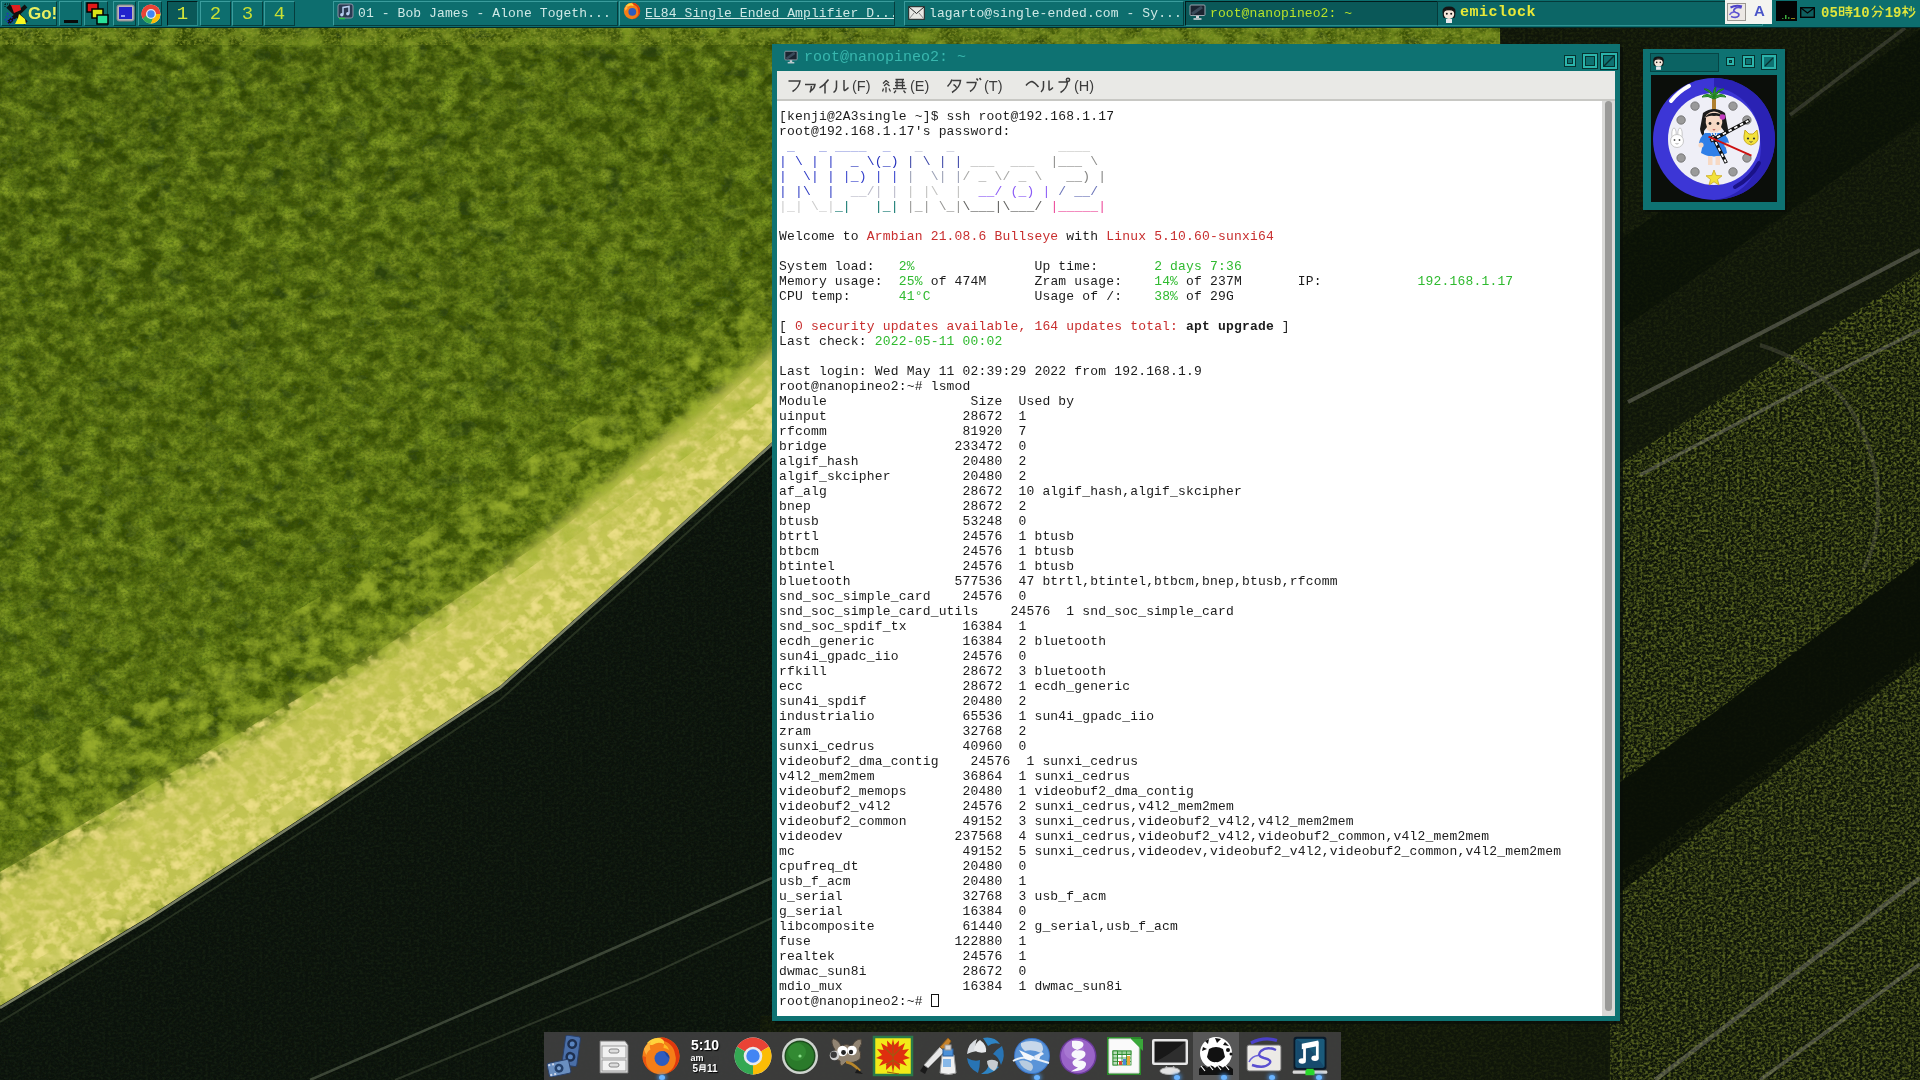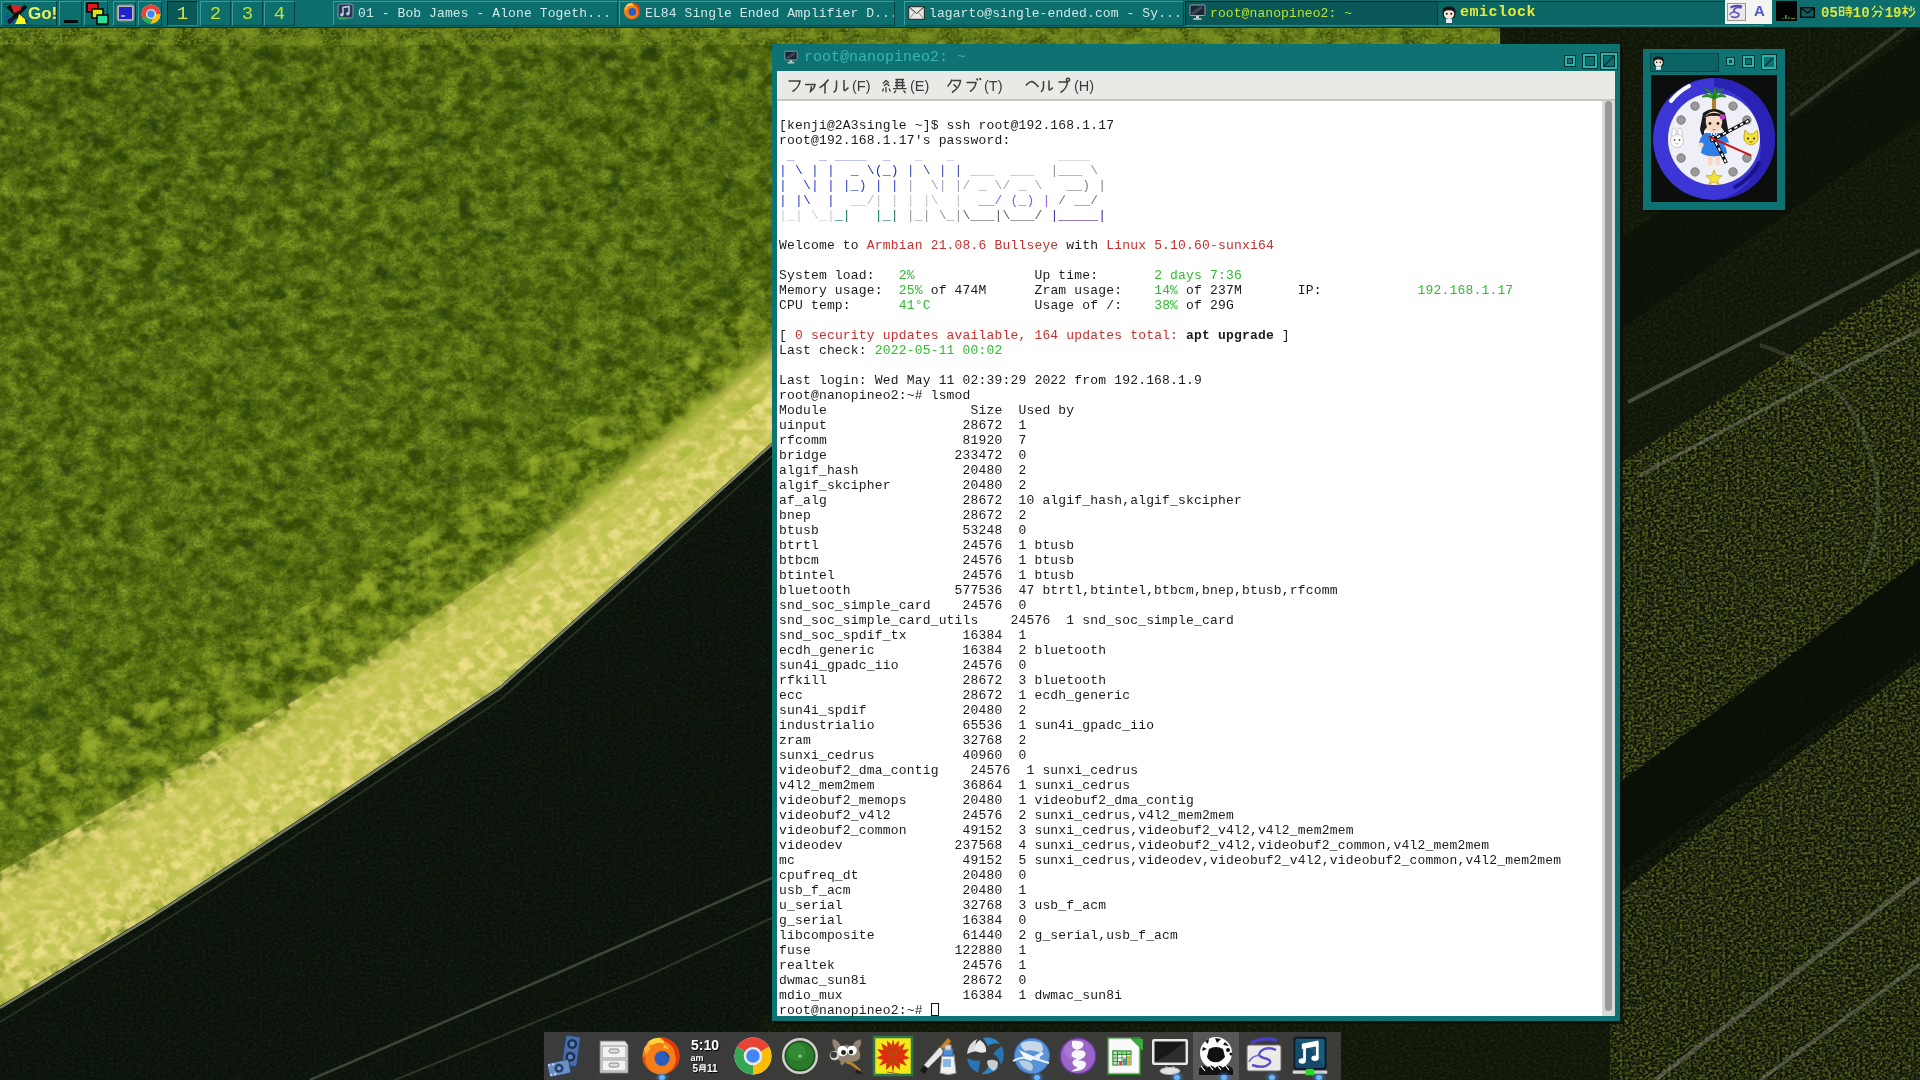--- a/index.html
+++ b/index.html
@@ -11,21 +11,21 @@
 .ws{color:#c8df33;font:19px "Liberation Mono",monospace;text-align:center;line-height:24px;}
 .task{color:#cfe9e6;font:13px "Liberation Mono",monospace;line-height:24px;white-space:nowrap;overflow:hidden;letter-spacing:0.1px;margin-left:35px;}
 .task .ic{display:inline-block;vertical-align:-3px;margin:0 4px 0 3px;}
 
 #term{position:absolute;left:772px;top:44px;width:848px;height:977px;background:#0e7272;box-shadow:3px 3px 0 rgba(10,14,8,0.75);}
 #ttitle{position:absolute;left:5px;top:0;right:5px;height:27px;color:#38b7ae;font:15px "Liberation Mono",monospace;line-height:27px;}
 #tmenu{position:absolute;left:5px;top:27px;width:838px;height:30px;background:#e9e9e6;border-bottom:2px solid #c8c8c4;}
 #tbody{position:absolute;left:5px;top:57px;width:838px;height:915px;background:#ffffff;}
 #tscroll{position:absolute;right:0px;top:0px;width:13px;height:915px;background:#d9d9d7;}
 #tthumb{position:absolute;left:3px;top:0px;width:7px;height:910px;background:#9a9a98;border-radius:4px;}
-pre.term{position:absolute;left:2px;top:17px;margin:0;font-family:"Liberation Mono",monospace;font-size:13px;line-height:15px;letter-spacing:0.18px;color:#1b1b1b;}
+pre.term{position:absolute;left:2px;top:8px;margin:0;font-family:"Liberation Mono",monospace;font-size:13px;line-height:15px;letter-spacing:0.18px;color:#1b1b1b;}
 .g{color:#2fba2f;}  .r{color:#c82e2e;}  .b{font-weight:bold;}
 .cur{display:inline-block;width:8px;height:13px;border:1px solid #111;vertical-align:-2px;}
 
 #emi{position:absolute;left:1643px;top:49px;width:142px;height:161px;background:#0e7272;box-shadow:2px 2px 0 rgba(8,12,6,0.7);}
 #emibody{position:absolute;left:8px;top:26px;width:126px;height:127px;background:#0b0e0a;}
 
 #dock{position:absolute;left:544px;top:1032px;width:797px;height:48px;background:rgba(62,62,62,0.93);}
 .di{position:absolute;top:3px;width:42px;height:42px;}
 .dot{position:absolute;top:43px;width:6px;height:5px;border-radius:50%;background:#6ab4ff;box-shadow:0 0 4px 1px #4a9aee;}
 </style></head>
@@ -148,21 +148,21 @@
  <div class="btn ws" style="left:200px;width:31px;">2</div>
  <div class="btn ws" style="left:232px;width:31px;">3</div>
  <div class="btn ws" style="left:264px;width:31px;">4</div>
  <div class="btn task" style="left:298px;width:285px;"><span class="ic"><svg width="17" height="17" viewBox="0 0 17 17">
           <rect x="1" y="1" width="15" height="14" rx="2" fill="#2a3a52" stroke="#8a94a4"></rect>
           <path d="M6,11.5 V4.5 L12,3.5 V10.5" stroke="#b8d0f0" stroke-width="1.5" fill="none"></path>
           <circle cx="4.8" cy="11.8" r="1.7" fill="#b8d0f0"></circle>
           <circle cx="10.8" cy="10.8" r="1.7" fill="#b8d0f0"></circle>
           <path d="M2,15.5 h6" stroke="#28c048" stroke-width="1.6"></path>
         </svg></span>01 - Bob James - Alone Togeth...</div>
- <div class="btn task" style="left:584px;width:276px;"><span class="ic"><svg width="18" height="18" viewBox="0 0 18 18">
+ <div class="btn task" style="left:584px;width:276px;text-decoration:underline;"><span class="ic"><svg width="18" height="18" viewBox="0 0 18 18">
           <circle cx="9" cy="9" r="8.2" fill="#f57e17"></circle>
           <path d="M9,0.8 A8.2,8.2 0 0 1 17.2,9 A8.2,8.2 0 0 1 9,17.2 A6.8,6.8 0 0 0 15.2,8.4 A6.8,6.8 0 0 0 9,2.4 Z" fill="#e0380e"></path>
           <circle cx="9.3" cy="9.8" r="3.9" fill="#2e5cbe"></circle>
           <path d="M3,3.5 Q5.5,1 8.5,1.3 Q11,1.8 10.4,3.9 Q7.6,2.9 5.8,4.2 Q4,4.8 3,3.5" fill="#ffd23c"></path>
           <path d="M1.6,6.4 Q2.8,3.8 4.8,2.9 Q3.9,5 4.6,6.6 Q3.1,7.4 2.9,9 Q1.9,7.7 1.6,6.4" fill="#ffb347"></path>
         </svg></span>EL84 Single Ended Amplifier D...</div>
  <div class="btn task" style="left:869px;width:280px;"><span class="ic"><svg width="17" height="14" viewBox="0 0 17 14">
           <rect x="0.7" y="0.7" width="15.6" height="12.6" fill="#e8e8e4" stroke="#222"></rect>
           <path d="M1,1 L8.5,7.5 L16,1" stroke="#222" fill="none"></path>
           <path d="M1,13 L6,7 M16,13 L11,7" stroke="#888" fill="none"></path>
@@ -266,21 +266,21 @@
       <text x="288" y="16" font-family="Liberation Sans" font-size="14.5" fill="#3c3c3c">(H)</text>
     </svg>
   </div>
   <div id="tbody">
     <pre class="term" id="tpre">[kenji@2A3single ~]$ ssh root@192.168.1.17
 root@192.168.1.17's password:
 <span style="color:#8a94e0"> _   _ </span><span style="color:#96a0e2">____  _ </span><span style="color:#b8bcd0">  _   _ </span>           <span style="color:#c8c8c4"> ____   </span>
 <span style="color:#2d3ac6">| \ | |</span><span style="color:#2733bc">  _ \(_)</span><span style="color:#3d47a8"> | \ | |</span><span style="color:#b4b4b2"> ___  ___  </span><span style="color:#8e8e8c">|___ \  </span>
 <span style="color:#2d3ac6">|  \| |</span><span style="color:#3642cc"> |_) | |</span><span style="color:#9aa0b4"> |  \| |</span><span style="color:#a8a8a6">/ _ \/ _ \ </span><span style="color:#848482">  __) | </span>
 <span style="color:#2e3bc2">| |\  |</span><span style="color:#babac8">  __/| |</span><span style="color:#c2c2c0"> | |\  |</span><span style="color:#8b5cf6">  __/ (_) |</span><span style="color:#6a74b8"> / __/  </span>
-<span style="color:#cccccc">|_| \_|</span><span style="color:#0f766e">_|   |_|</span><span style="color:#969694"> |_| \_|</span><span style="color:#5e5e5c">\___|\___/ </span><span style="color:#4c1d95">|_____| </span>
+<span style="color:#cccccc">|_| \_|</span><span style="color:#0f766e">_|   |_|</span><span style="color:#969694"> |_| \_|</span><span style="color:#5e5e5c">\___|\___/ </span><span style="color:#ec4899">|_____| </span>
 
 Welcome to <span class="r">Armbian 21.08.6 Bullseye</span> with <span class="r">Linux 5.10.60-sunxi64</span>
 
 System load:   <span class="g">2%</span>               Up time:       <span class="g">2 days 7:36</span>
 Memory usage:  <span class="g">25%</span> of 474M      Zram usage:    <span class="g">14%</span> of 237M       IP:            <span class="g">192.168.1.17</span>
 CPU temp:      <span class="g">41°C</span>             Usage of /:    <span class="g">38%</span> of 29G
 
 [ <span class="r">0 security updates available, 164 updates total:</span> <span class="b">apt upgrade</span> ]
 Last check: <span class="g">2022-05-11 00:02</span>
 

